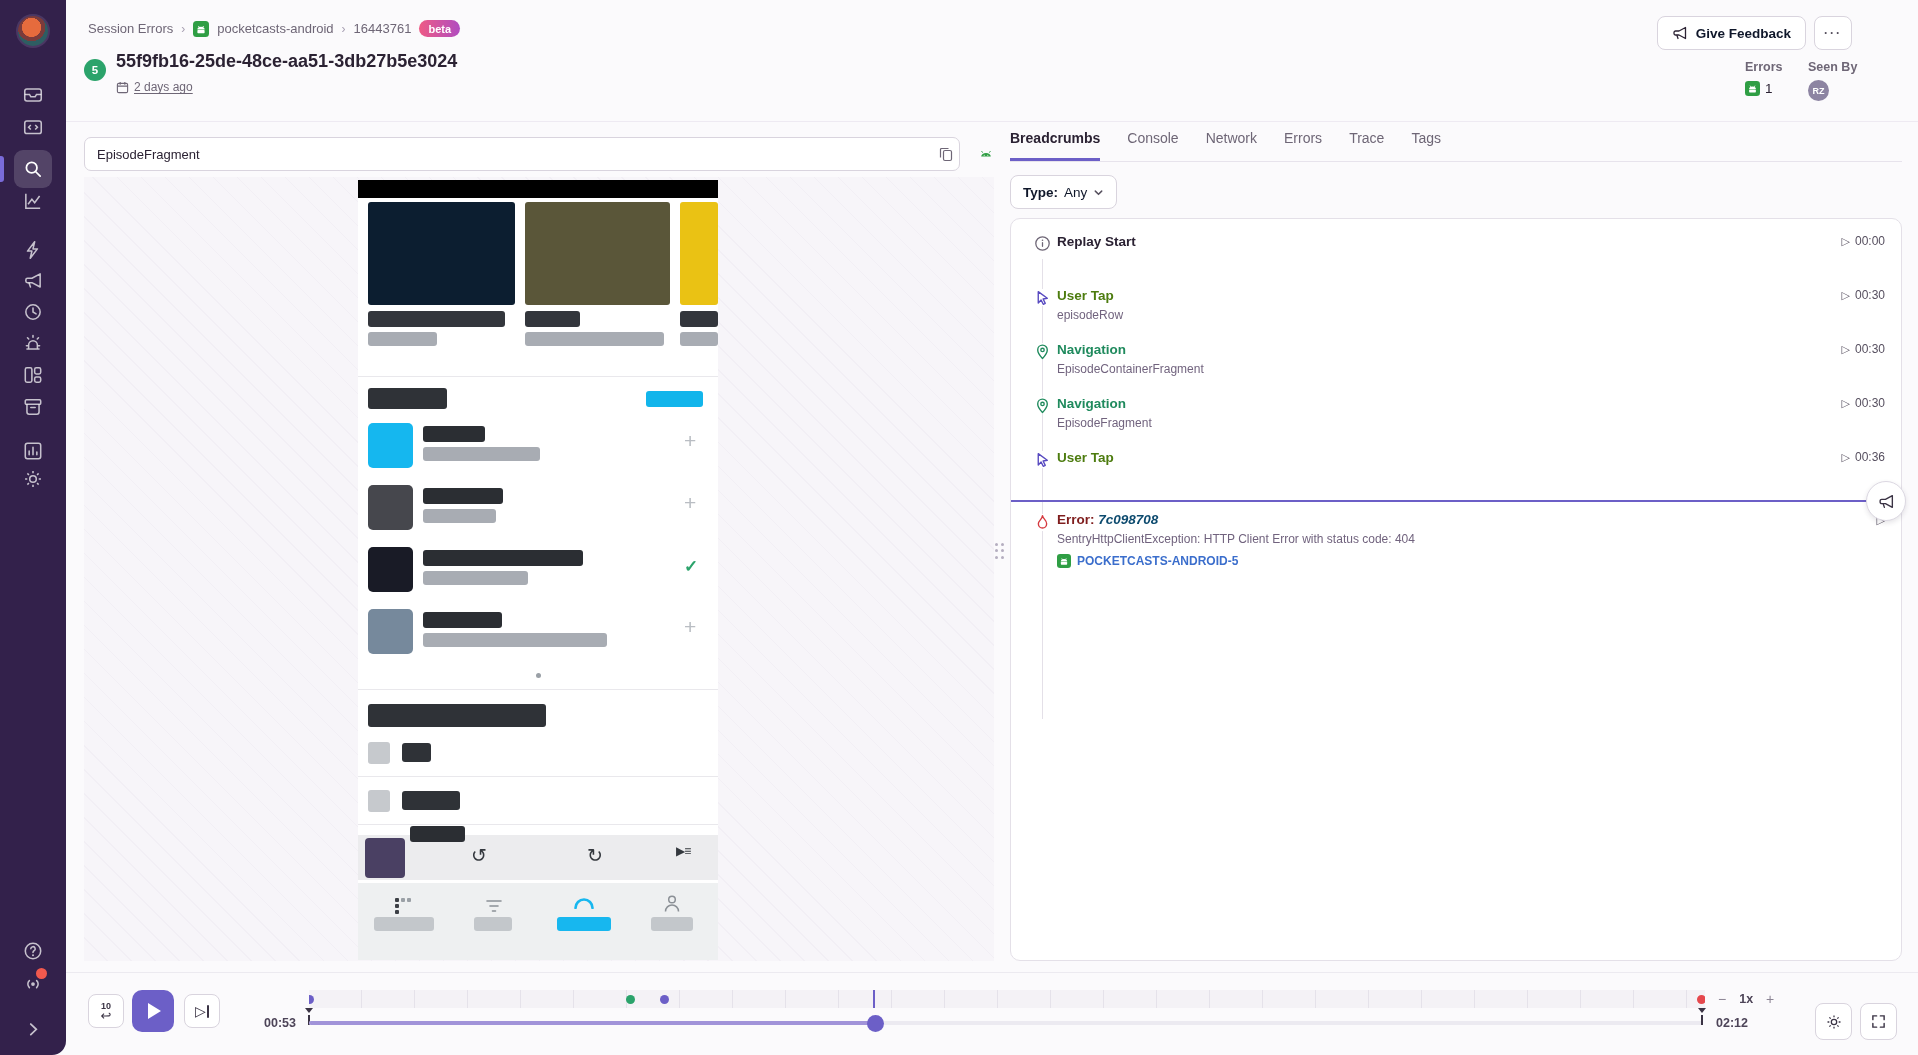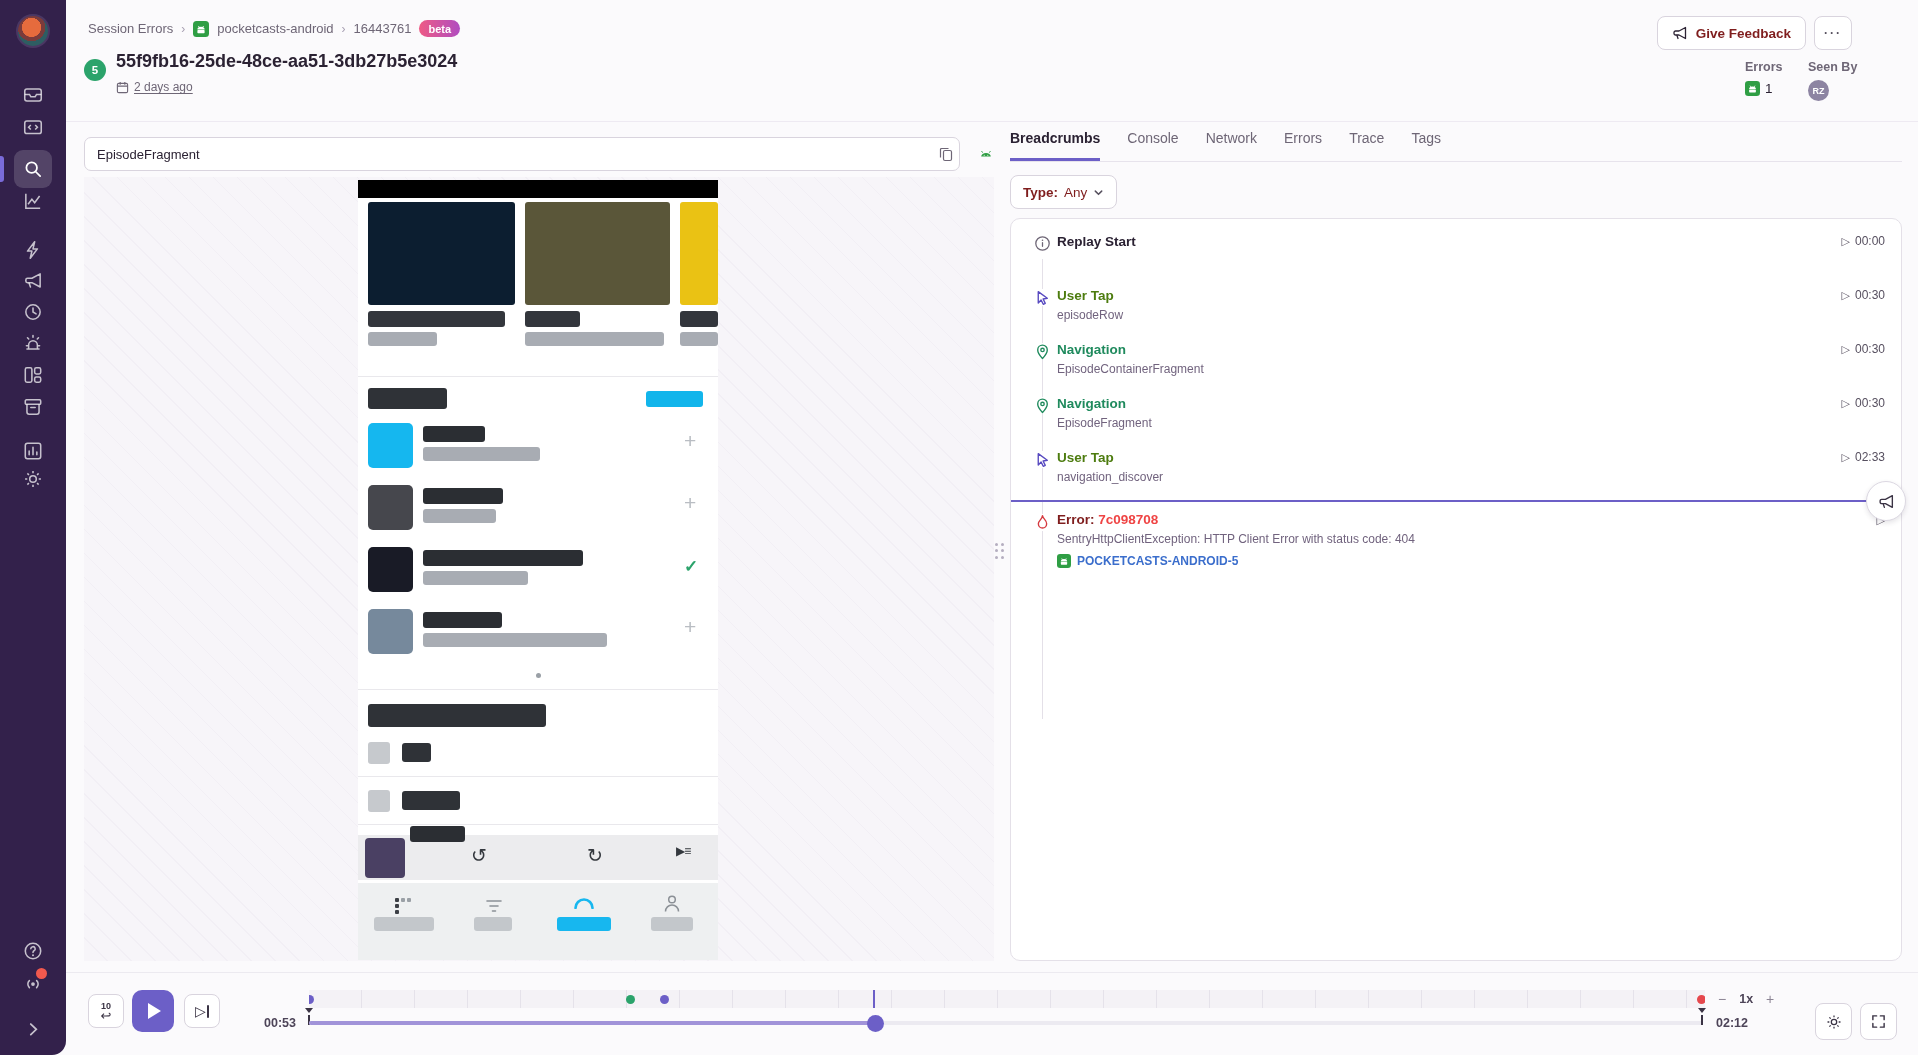--- a/index.html
+++ b/index.html
@@ -13,21 +13,21 @@
   .sb-ic{position:absolute;left:22px;width:22px;height:22px;color:rgba(255,255,255,.72);}
   .sb-active-box{position:absolute;left:14px;top:150px;width:38px;height:38px;border-radius:9px;background:rgba(255,255,255,.16);}
   .sb-notch{position:absolute;left:0;top:156px;width:4px;height:26px;background:#7a6bd9;border-radius:0 3px 3px 0;}
   .sb-reddot{position:absolute;left:36px;top:968px;width:11px;height:11px;border-radius:50%;background:#f2594e;}
   
   #crumbbar{position:absolute;left:88px;top:20px;display:flex;align-items:center;gap:8px;font-size:13px;color:#6e6676;}
   .crumb-sep{color:#a79fb2;font-size:12px;}
   .beta-pill{background:linear-gradient(90deg,#ee5a85,#b04cc0);color:#fff;font-size:11px;font-weight:700;
              padding:2.5px 9px;border-radius:10px;}
   .btn{background:#fff;border:1px solid #d9d4de;border-radius:8px;display:flex;align-items:center;gap:8px;
-       font-size:13.5px;font-weight:700;color:#7f1d1d;box-sizing:border-box;cursor:pointer;}
+       font-size:13.5px;font-weight:700;color:#0f172a;box-sizing:border-box;cursor:pointer;}
   #feedback-btn{position:absolute;right:112px;top:16px;height:34px;padding:0 14px;}
   #more-btn{position:absolute;right:66px;top:16px;width:38px;height:34px;justify-content:center;letter-spacing:2px;font-size:12px;color:#56505e;}
   #session-badge{position:absolute;left:84px;top:59px;width:22px;height:22px;border-radius:50%;background:#2ba36b;
                  color:#fff;font-size:11.5px;font-weight:700;display:flex;align-items:center;justify-content:center;}
   #session-title{position:absolute;left:116px;top:51px;font-size:18px;font-weight:700;color:#2b2233;}
   #session-age{position:absolute;left:116px;top:80px;display:flex;align-items:center;gap:5px;font-size:12px;color:#6e6676;}
   #session-age .age-text{text-decoration:underline;text-underline-offset:2px;}
   #errors-block{position:absolute;left:1745px;top:60px;font-size:12.5px;color:#6e6676;font-weight:600;}
   #errors-count{display:flex;align-items:center;gap:5px;margin-top:7px;color:#2b2233;font-size:13.5px;font-weight:400;}
   #seenby-block{position:absolute;left:1808px;top:60px;font-size:12.5px;color:#6e6676;font-weight:600;}
@@ -70,21 +70,21 @@
   .ev-row{position:relative;min-height:54px;padding:9px 14px 0 46px;box-sizing:border-box;cursor:pointer;}
   .ev-icon{position:absolute;left:23px;top:10px;width:17px;height:17px;background:#fff;}
   .ev-title{font-size:13.5px;font-weight:700;color:#2b2233;}
   .row-tap .ev-title{color:#4d7c0f;}
   .row-nav .ev-title{color:#1f8a5d;}
   .ev-sub{margin-top:5px;font-size:12px;color:#71637e;}
   .ev-time{position:absolute;right:16px;top:9px;display:flex;align-items:center;gap:5px;font-size:12px;color:#564f5f;}
   .play-glyph{font-size:11px;color:#564f5f;}
   .row-error{border-top:2px solid #6c5fc7;margin-top:5px;padding-top:10px;}
   .err-label{color:#7f1d1d;}
-  .err-id{color:#ef4444;}
+  .err-id{color:#0c4a6e;font-style:italic;}
   .proj-link{display:flex;align-items:center;gap:6px;margin-top:8px;font-size:12px;font-weight:600;color:#3b6ecc;cursor:pointer;}
   #float-feedback{position:absolute;left:1866px;top:481px;width:38px;height:38px;border-radius:50%;background:#fff;
                   border:1px solid #dcd8e2;box-shadow:0 2px 5px rgba(40,30,60,.12);display:flex;align-items:center;justify-content:center;color:#3a3344;cursor:pointer;}
   
   #player-sep{position:absolute;left:66px;top:972px;width:1852px;height:1px;background:#eceaf0;}
   .pbtn{position:absolute;background:#fff;border:1px solid #d9d4de;border-radius:8px;display:flex;align-items:center;
         justify-content:center;color:#3a3344;cursor:pointer;box-sizing:border-box;}
   #btn-back10{left:88px;top:994px;width:36px;height:34px;flex-direction:column;font-size:9px;font-weight:700;line-height:8px;}
   #btn-play{left:132px;top:990px;width:42px;height:42px;border-radius:10px;background:#6c5fc7;border:0;}
   #btn-play .tri{width:0;height:0;border-left:13px solid #fff;border-top:8px solid transparent;border-bottom:8px solid transparent;margin-left:3px;}
@@ -456,24 +456,23 @@
         </div>
     </div>
 
     <div class="ev-row row-tap">
       <span class="ev-icon" style="color:#584ac0">
           <svg viewBox="0 0 16 16" fill="none" stroke="currentColor" stroke-width="1.3" stroke-linejoin="round">
             <path d="M4 2.5l8.5 6.2-3.9.7 2 4.1-1.9.9-2-4.1L4 13.2V2.5z"></path>
           </svg>
         </span>
       <div class="ev-title">User Tap</div>
-      <div class="ev-sub">navigation_discover</div>
       <div class="ev-time">
           <span class="play-glyph">▷</span>
-          <span>02:33</span>
+          <span>00:36</span>
         </div>
     </div>
 
     <div class="ev-row row-error">
       <span class="ev-icon" style="top:12px;color:#d5393f">
           <svg viewBox="0 0 16 16" fill="none" stroke="currentColor" stroke-width="1.3" stroke-linejoin="round">
             <path d="M8 1.5c.3 2.9 3.9 4.1 3.9 7.6a3.9 4.1 0 0 1-7.8 0C4.1 6.2 7.7 5.3 8 1.5z"></path>
           </svg>
         </span>
       <div class="ev-title">

